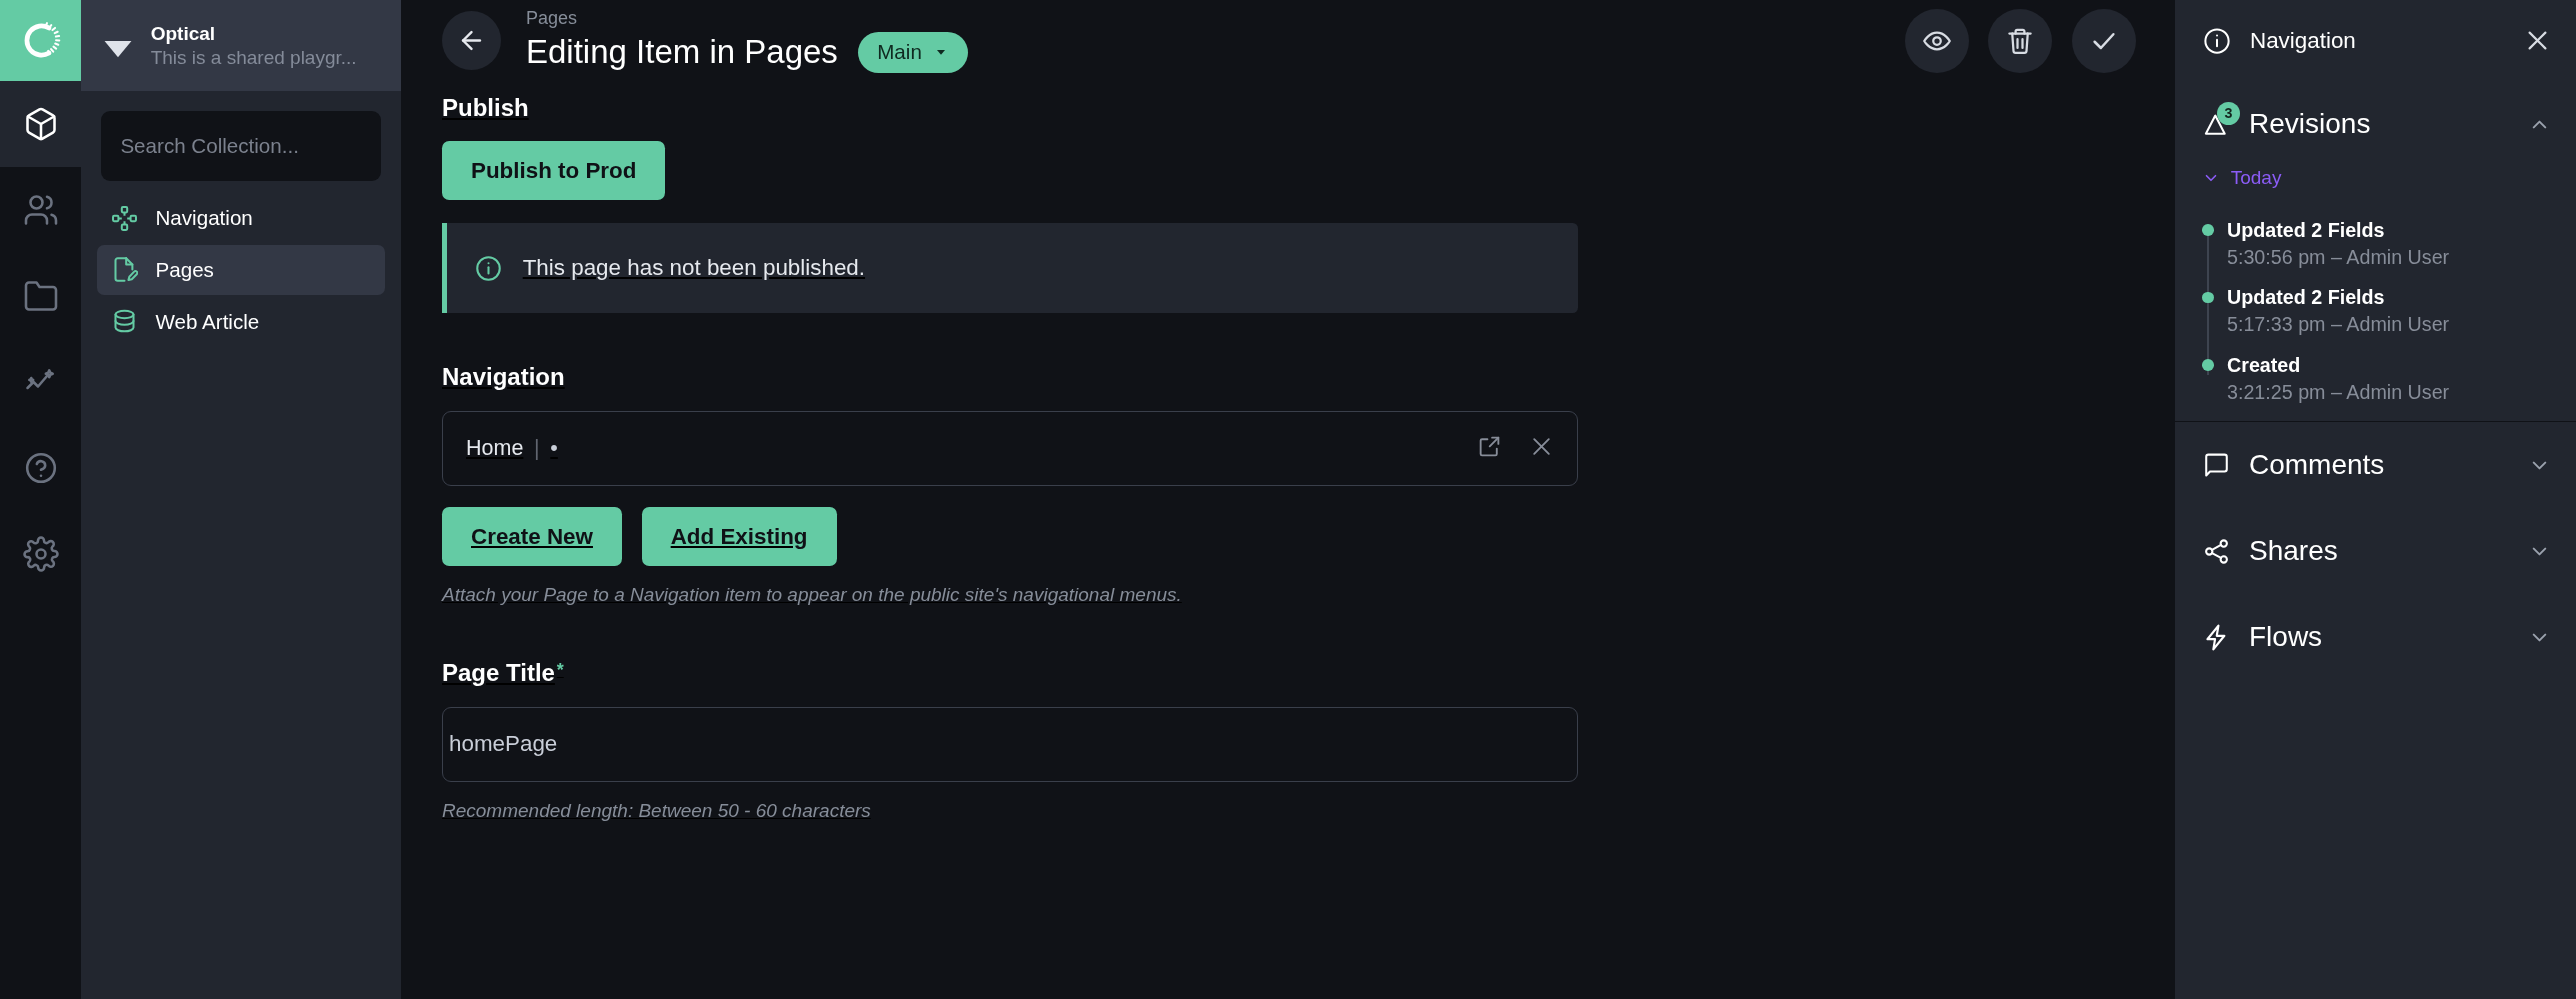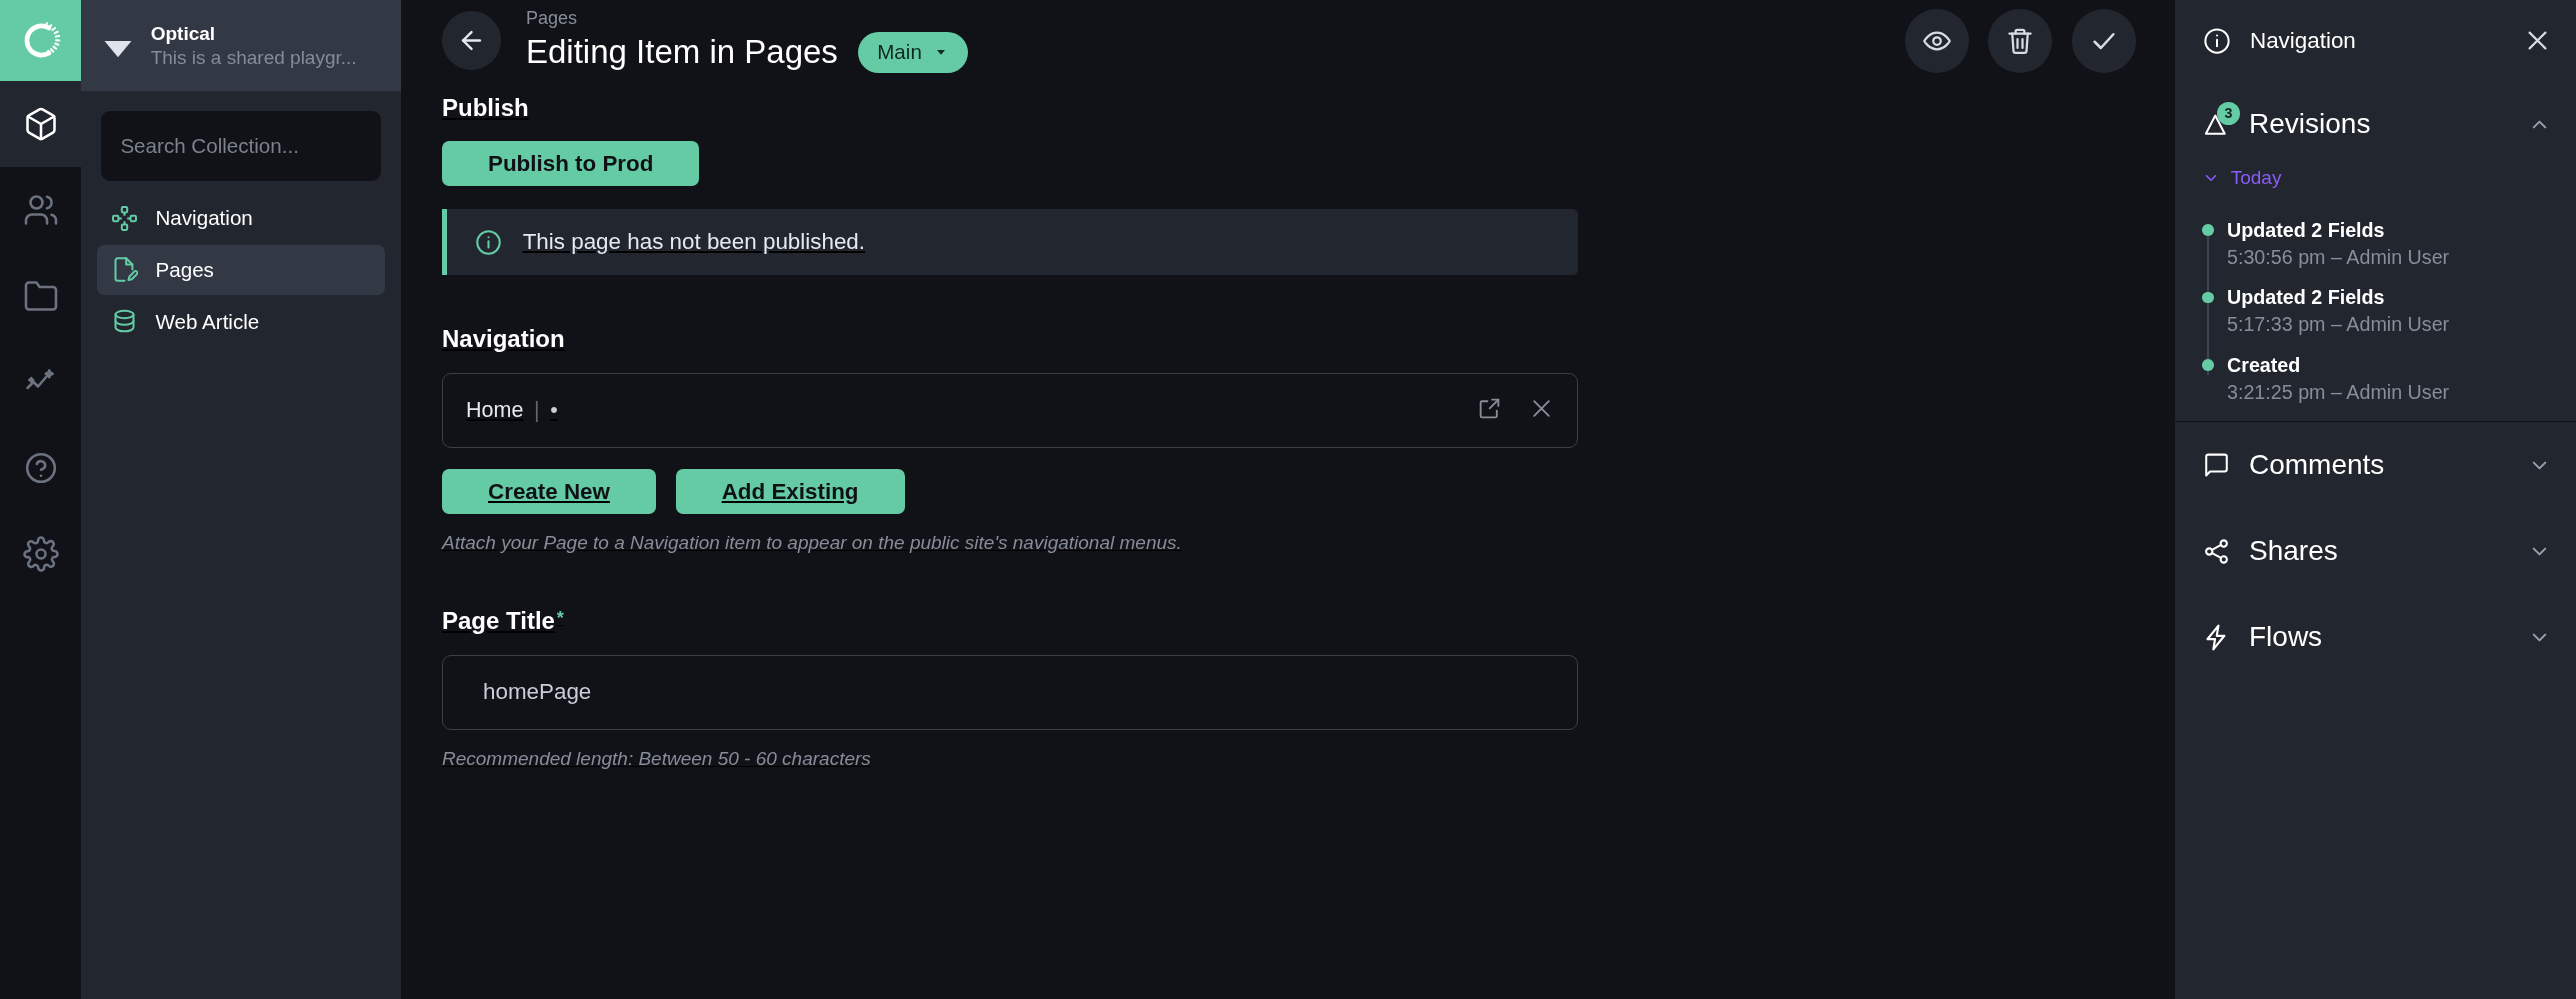--- a/index.html
+++ b/index.html
@@ -114,30 +114,30 @@
   .section-label {
     font-size: 24px; font-weight: 700; color: #ffffff;
     margin-bottom: 19.7px; display: flex; align-items: flex-start; gap: 1.8px;
   }
   .req-star { color: #64cba4; font-size: 18px; line-height: 1; position: relative; top: 1.8px; }
 
   .btn-primary {
     background: #64cba4; color: #0f1116;
     border: none; border-radius: 7.2px;
     font-size: 22.4px; font-weight: 700;
-    height: 45px; padding: 0 46px;
+    height: 59px; padding: 0 29px;
     font-family: "Liberation Sans", sans-serif;
   }
 
   .alert {
     margin-top: 23px;
     background: #22262f;
     border-left: 5.4px solid #64cba4;
     border-radius: 0 5.4px 5.4px 0;
-    height: 66px;
+    height: 90px;
     display: flex; align-items: center; gap: 19.7px;
     padding: 0 27px;
   }
   .alert-icon { color: #64cba4; display: flex; flex: 0 0 auto; }
   .alert-text { font-size: 22.4px; color: #e6e9ee; }
 
   .block { margin-top: 50px; }
 
   .relation-row {
     height: 75px; width: 100%;
@@ -158,21 +158,21 @@
     margin-top: 16px;
     font-size: 19px; font-style: italic; color: #868d99;
     line-height: 1.4; max-width: 751px;
   }
 
   .text-input {
     width: 100%; height: 75px;
     background: #101217;
     border: 0.9px solid #3a3f4b;
     border-radius: 9px;
-    color: #c9ced8; font-size: 22.4px; padding: 0 40px;
+    color: #c9ced8; font-size: 22.4px; padding: 0 6px;
     font-family: "Liberation Sans", sans-serif;
     outline: none;
   }
 
   
   .info-panel {
     width: 401px; flex: 0 0 401px;
     background: #22262f;
     display: flex; flex-direction: column;
   }

